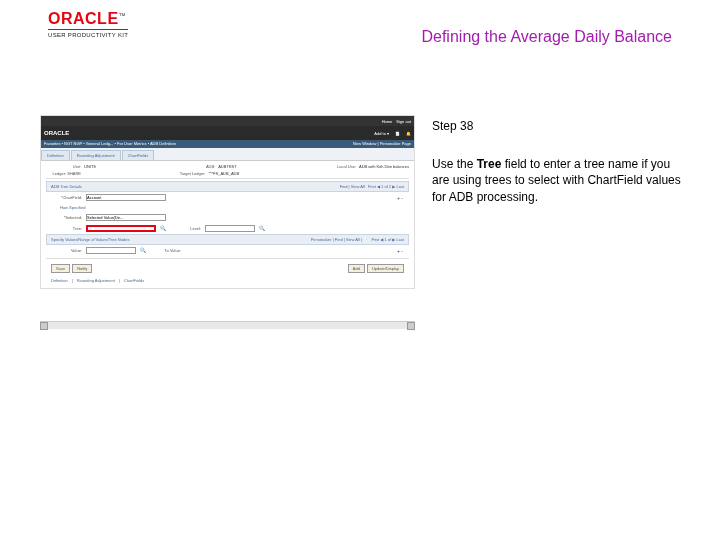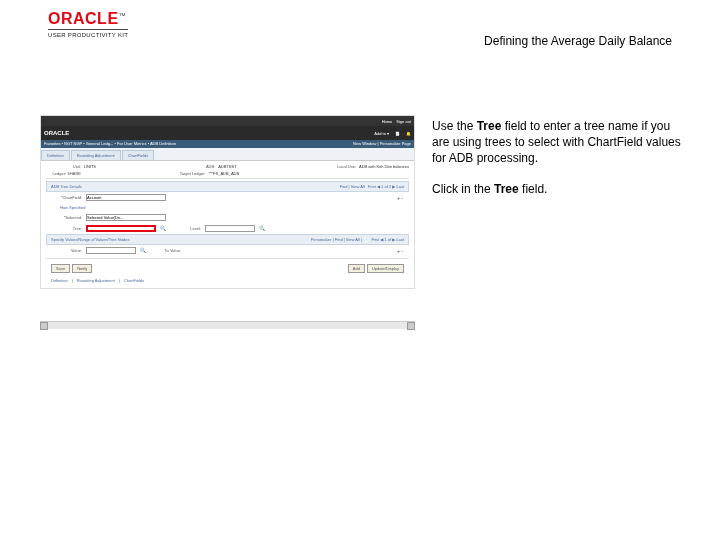--- a/index.html
+++ b/index.html
@@ -3,21 +3,21 @@
 <meta charset="utf-8">
 <style>
   * { box-sizing: border-box; margin: 0; padding: 0; }
   body { width: 720px; height: 540px; font-family: Arial, sans-serif; background: #fff; position: relative; }
   
   .header { position: absolute; top: 0; left: 0; right: 0; height: 48px; }
   .logo-area { position: absolute; left: 48px; top: 10px; }
   .oracle-logo { font-size: 16px; font-weight: bold; color: #e30613; letter-spacing: 0.5px; }
   .tm { font-size: 7px; color: #444; vertical-align: super; }
   .upk { font-size: 6px; color: #222; letter-spacing: 0.3px; border-top: 1px solid #444; display: block; padding-top: 2px; margin-top: 1px; }
-  .page-title { position: absolute; right: 48px; top: 34px; font-size: 12px; color: #000000; }
+  .page-title { position: absolute; right: 48px; top: 28px; font-size: 16px; color: #a21caf; }
   
   .content { position: absolute; left: 40px; top: 115px; width: 375px; }
   .screenshot { width: 375px; background: #fff; font-size: 5px; color: #2a4a7a; border: 1px solid #ddd; }
   .topbar { background: #333; height: 10px; display: flex; justify-content: flex-end; align-items: center; padding: 0 3px; gap: 4px; color: #fff; font-size: 4px; }
   .oracle-bar { background: #2a2a2a; height: 14px; display: flex; justify-content: space-between; align-items: center; padding: 0 3px; }
   .oracle-bar-logo { color: #fff; font-weight: bold; font-size: 6px; }
   .oracle-icons { display: flex; gap: 6px; font-size: 4px; color: #fff; }
   .breadcrumb { background: #3a5a7a; color: #fff; height: 8px; font-size: 4px; padding: 1px 3px; display: flex; justify-content: space-between; }
   .tabs { display: flex; background: #eef2f6; border-bottom: 1px solid #ccc; }
   .tab { padding: 2px 5px; font-size: 4px; border: 1px solid #b8c8d8; border-bottom: none; background: #e0e8f0; margin-right: 1px; margin-top: 2px; color: #4a6a9a; }
@@ -156,19 +156,17 @@
     </div>
   </div>
   <div style="height:40px;"></div>
   <div class="scroll">
     <div class="scroll-thumb-l"></div>
     <div class="scroll-thumb-r"></div>
   </div>
 </div>
 
 <div class="right-panel">
+  <div class="step">Step 38</div>
   <div class="instr">
     <span>Use the </span><span class="bold">Tree</span><span> field to enter a tree name if you are using trees to select with ChartField values for ADB processing.</span>
-  </div>
-  <div class="instr">
-    <span>Click in the </span><span class="bold">Tree</span><span> field.</span>
   </div>
 </div>
 
 </body></html>

